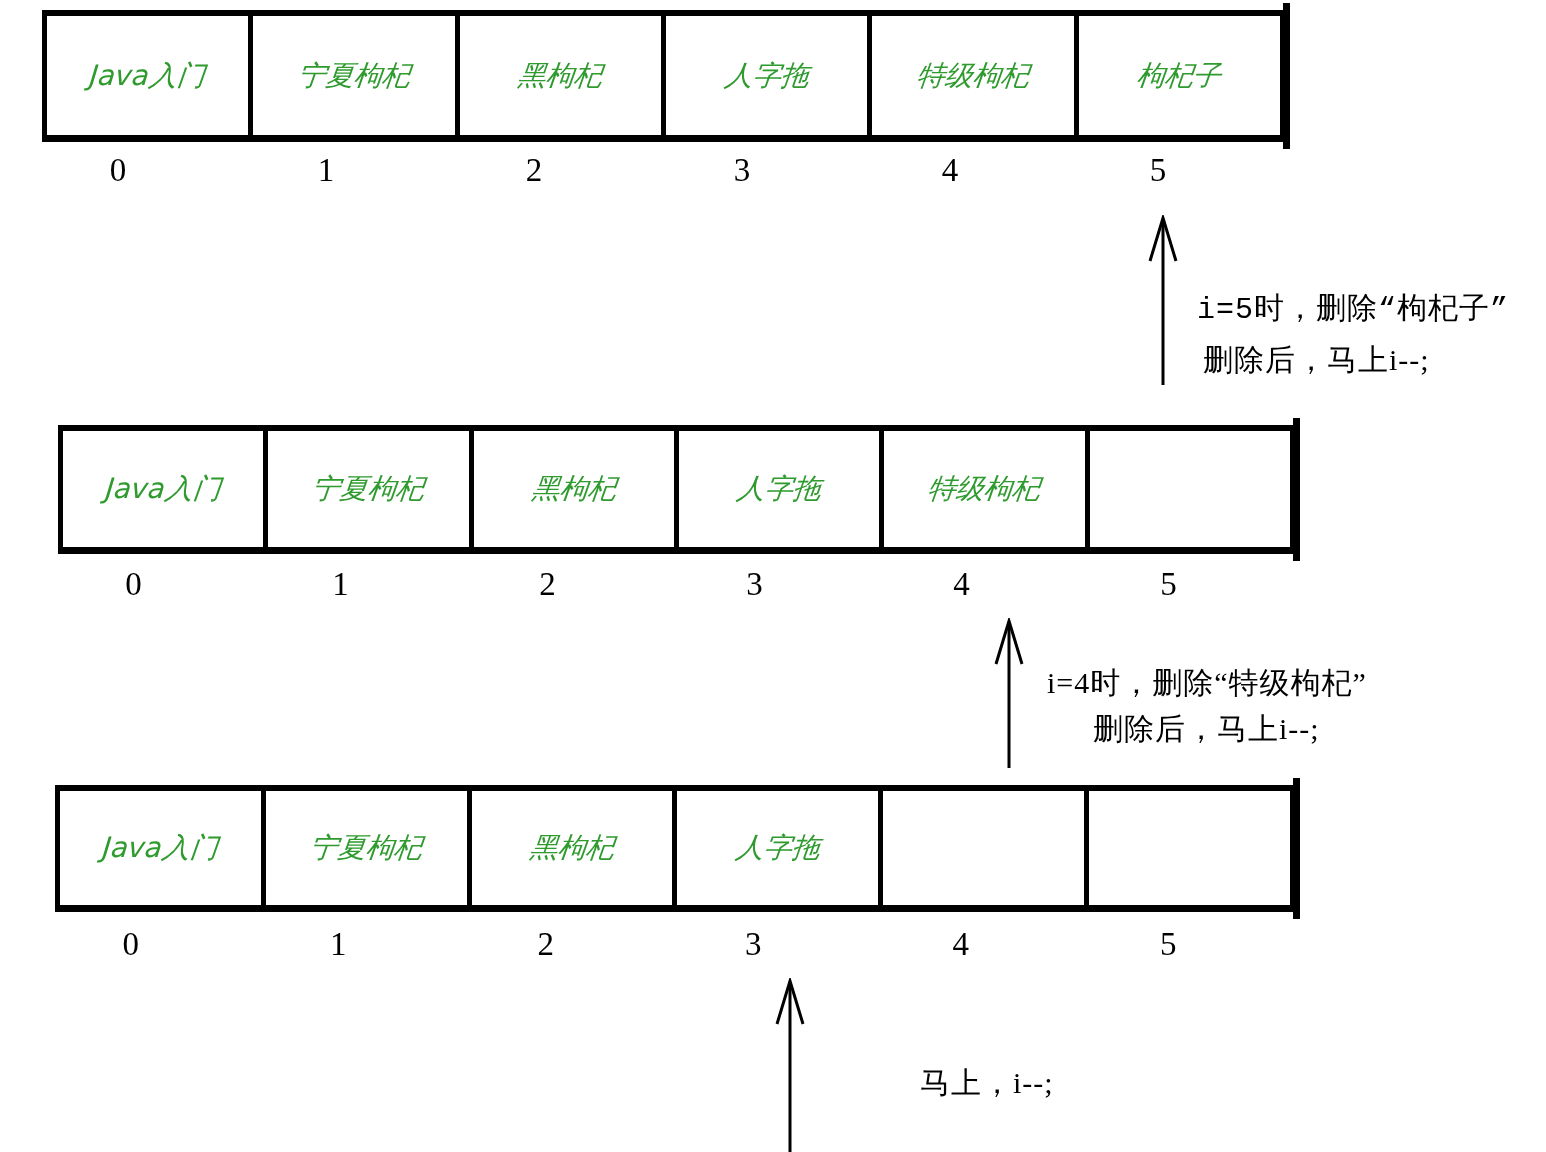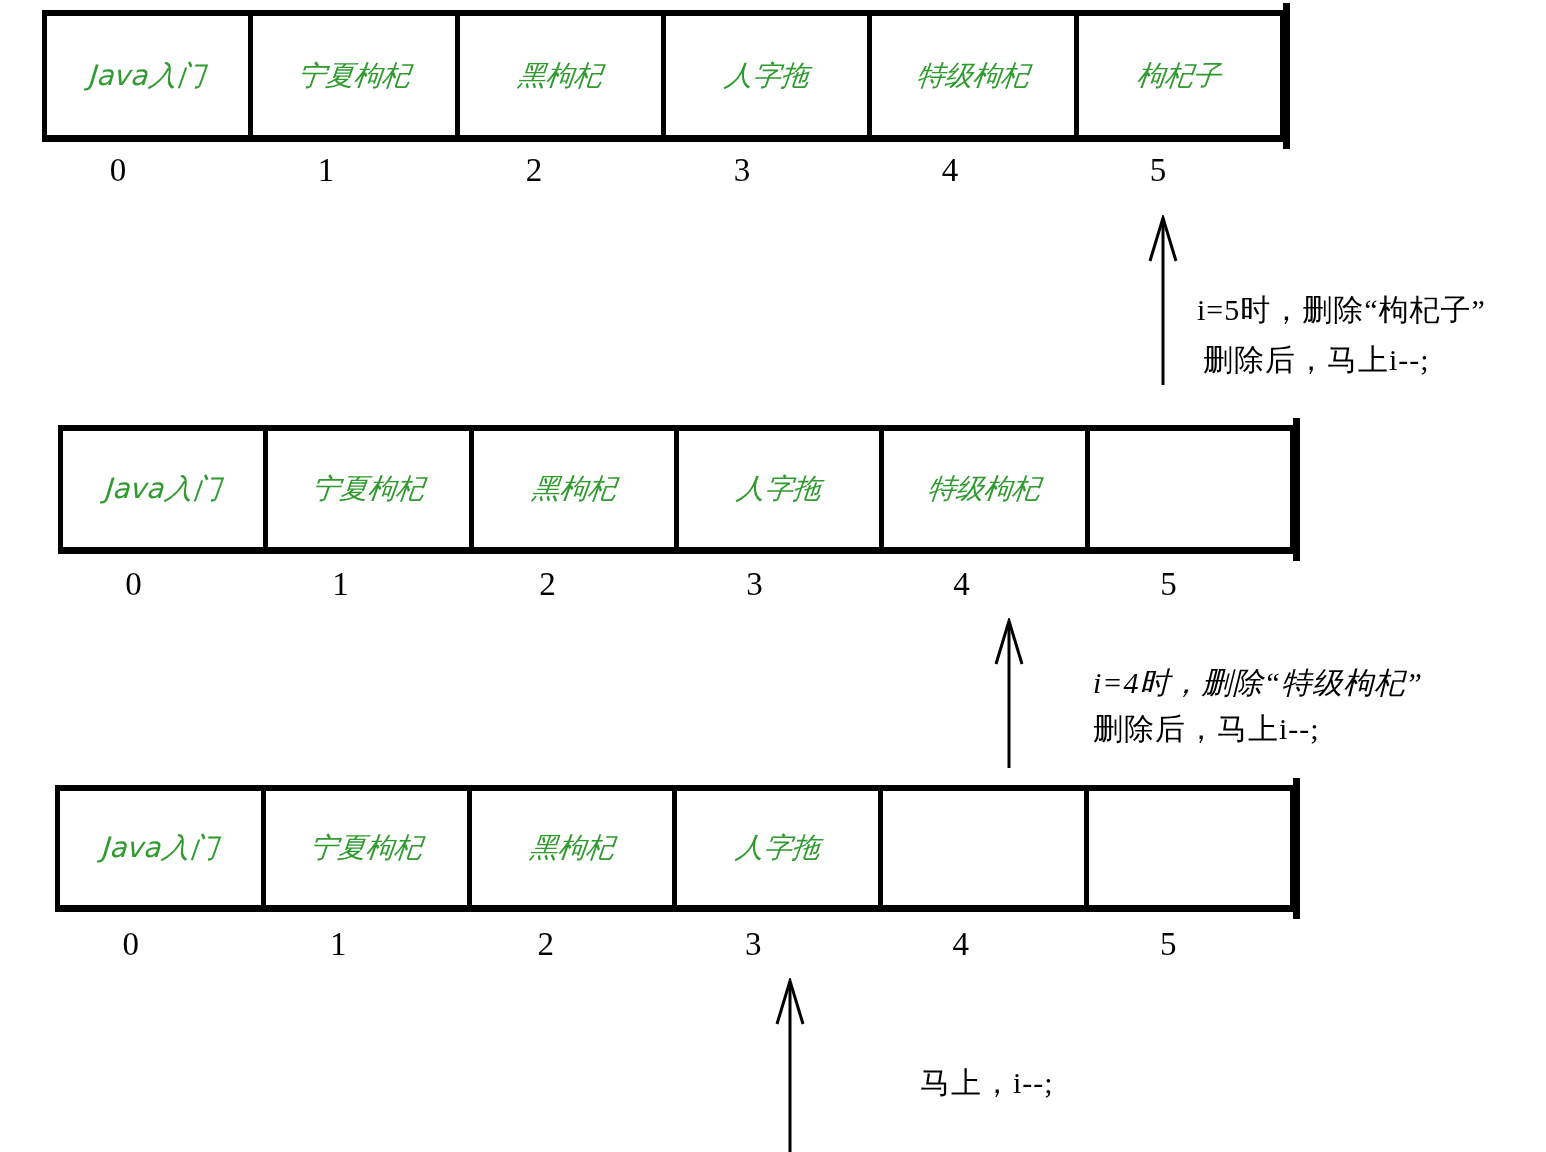--- a/index.html
+++ b/index.html
@@ -99,21 +99,21 @@
     <span class="idx">1</span>
     <span class="idx">2</span>
     <span class="idx">3</span>
     <span class="idx">4</span>
     <span class="idx">5</span>
   </div>
   <svg class="arrow" style="left:1143px;top:215px;" width="40" height="172" viewBox="0 0 40 172">
     <line x1="20" y1="4" x2="20" y2="170" stroke="#000" stroke-width="3"></line>
     <polyline points="7,46 20,3 33,46" fill="none" stroke="#000" stroke-width="3"></polyline>
   </svg>
-  <div class="ann" style="left:1197px;top:291px;">i=5时，删除“枸杞子”</div>
+  <div class="ann" style="left:1197px;top:291px;font-family:Liberation Mono, monospace;">i=5时，删除“枸杞子”</div>
   <div class="ann" style="left:1203px;top:341px;">删除后，马上i--;</div>
 
   <div class="array" style="left:58px;top:425px;width:1242px;height:129px;">
     <div class="cell">
         <span class="cell-text">Java入门</span>
       </div>
     <div class="cell">
         <span class="cell-text">宁夏枸杞</span>
       </div>
     <div class="cell">
@@ -135,21 +135,21 @@
     <span class="idx">1</span>
     <span class="idx">2</span>
     <span class="idx">3</span>
     <span class="idx">4</span>
     <span class="idx">5</span>
   </div>
   <svg class="arrow" style="left:989px;top:618px;" width="40" height="152" viewBox="0 0 40 152">
     <line x1="20" y1="4" x2="20" y2="150" stroke="#000" stroke-width="3"></line>
     <polyline points="7,46 20,3 33,46" fill="none" stroke="#000" stroke-width="3"></polyline>
   </svg>
-  <div class="ann" style="left:1093px;top:664px;font-style:italic;">i=4时，删除“特级枸杞”</div>
+  <div class="ann" style="left:1047px;top:664px;">i=4时，删除“特级枸杞”</div>
   <div class="ann" style="left:1093px;top:710px;">删除后，马上i--;</div>
 
   <div class="array" style="left:55px;top:785px;width:1245px;height:127px;">
     <div class="cell">
         <span class="cell-text">Java入门</span>
       </div>
     <div class="cell">
         <span class="cell-text">宁夏枸杞</span>
       </div>
     <div class="cell">

